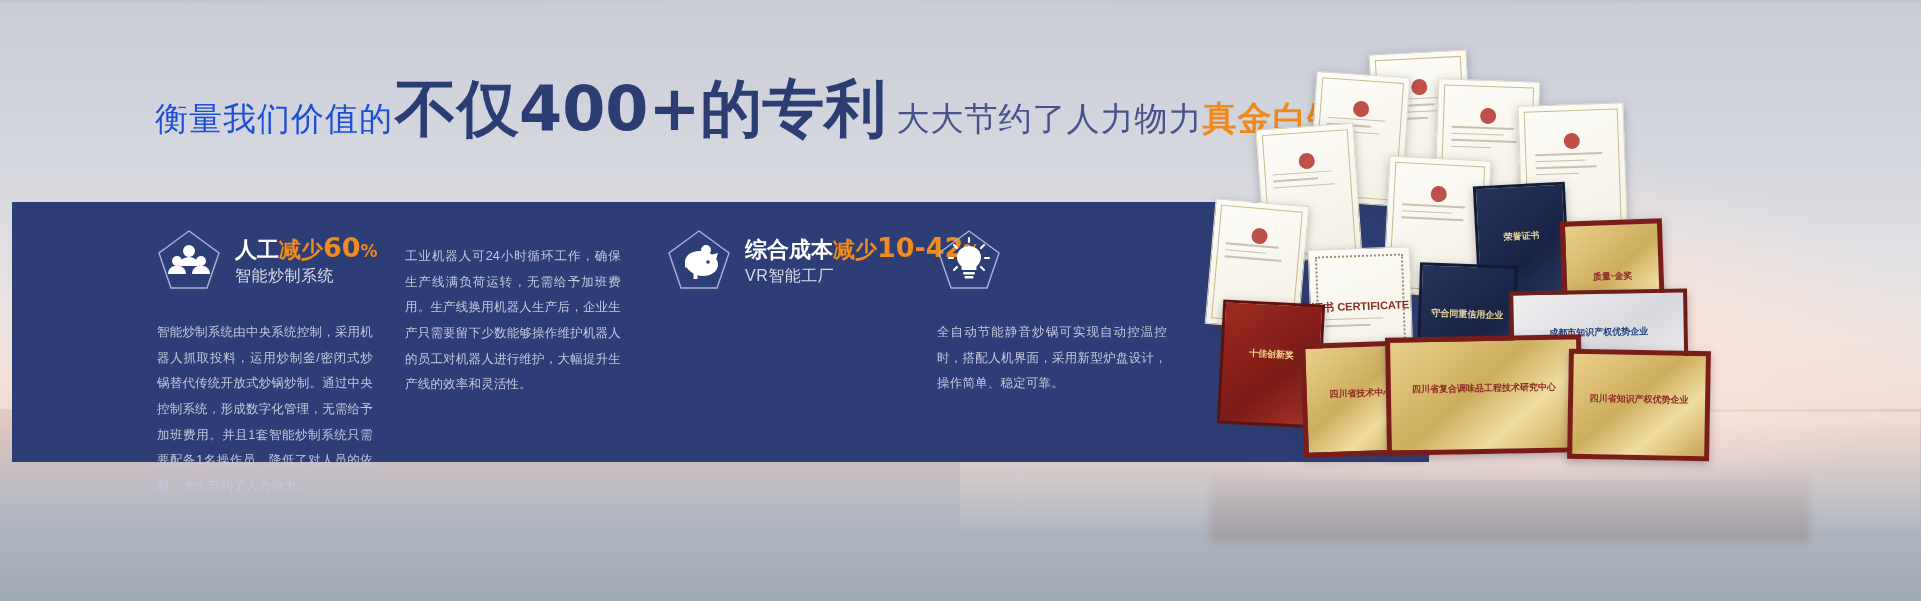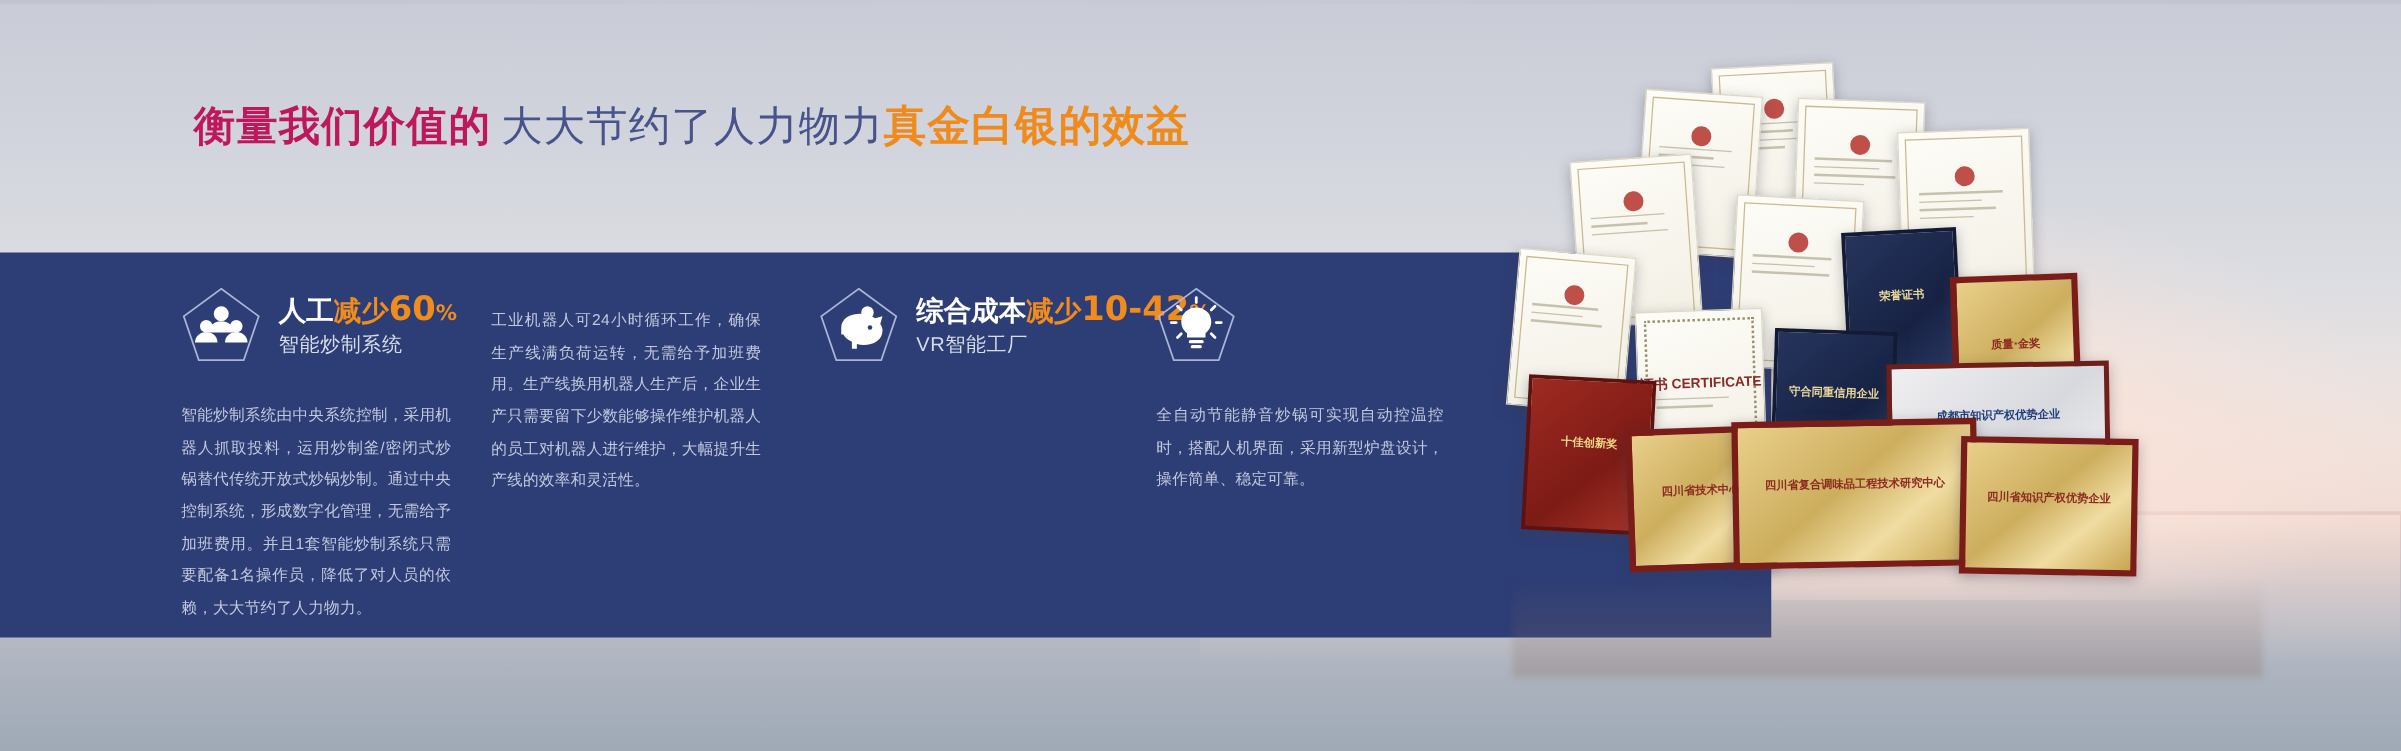--- a/index.html
+++ b/index.html
@@ -42,36 +42,36 @@
 
   
   .headline{
     position:absolute;left:155px;top:78px;
     white-space:nowrap;
     font-family:"DejaVu Sans","Liberation Sans",sans-serif;
     color:#3b4a7e;
     display:flex;align-items:baseline;
   }
   .hl-sm{
-    font-size:33px;font-weight:700;color:#be185d;letter-spacing:1px;
+    font-size:33px;font-weight:400;color:#1d4ed8;letter-spacing:1px;
   }
   .hl-big{
     font-size:62px;font-weight:bold;color:#2c3d73;letter-spacing:0px;
     line-height:1;margin:0 2px;
   }
   .hl-sm2{
     font-size:33px;font-weight:400;color:#47538a;letter-spacing:1px;margin-left:8px;
   }
   .hl-orange{
     font-size:34px;font-weight:bold;color:#ef8b1d;letter-spacing:1px;
   }
 
   
   .panel{
-    position:absolute;left:0;top:202px;width:1417px;height:308px;
+    position:absolute;left:12px;top:202px;width:1417px;height:260px;
     background:#2d3d75;
   }
   .panel-inner{
     position:absolute;left:0;top:0;width:100%;height:100%;
   }
 
   .card{
     position:absolute;top:20px;width:302px;
   }
   .card-head{display:flex;align-items:center;gap:14px;height:76px;}
@@ -177,20 +177,21 @@
 
   <div class="bg-sky"></div>
   <div class="bg-sea"></div>
   <div class="bg-horizon"></div>
   <div class="bg-glow"></div>
   <div class="bg-sea-shine"></div>
   <div class="bg-toprule"></div>
 
   <div class="headline">
     <span class="hl-sm">衡量我们价值的</span>
+    <span class="hl-big">不仅400+的专利</span>
     <span class="hl-sm2">大大节约了人力物力</span>
     <span class="hl-orange">真金白银的效益</span>
   </div>
 
   <div class="panel">
     <div class="panel-inner">
 
       <div class="card" id="card-0">
         <div class="card-head">
           <div class="pent">

